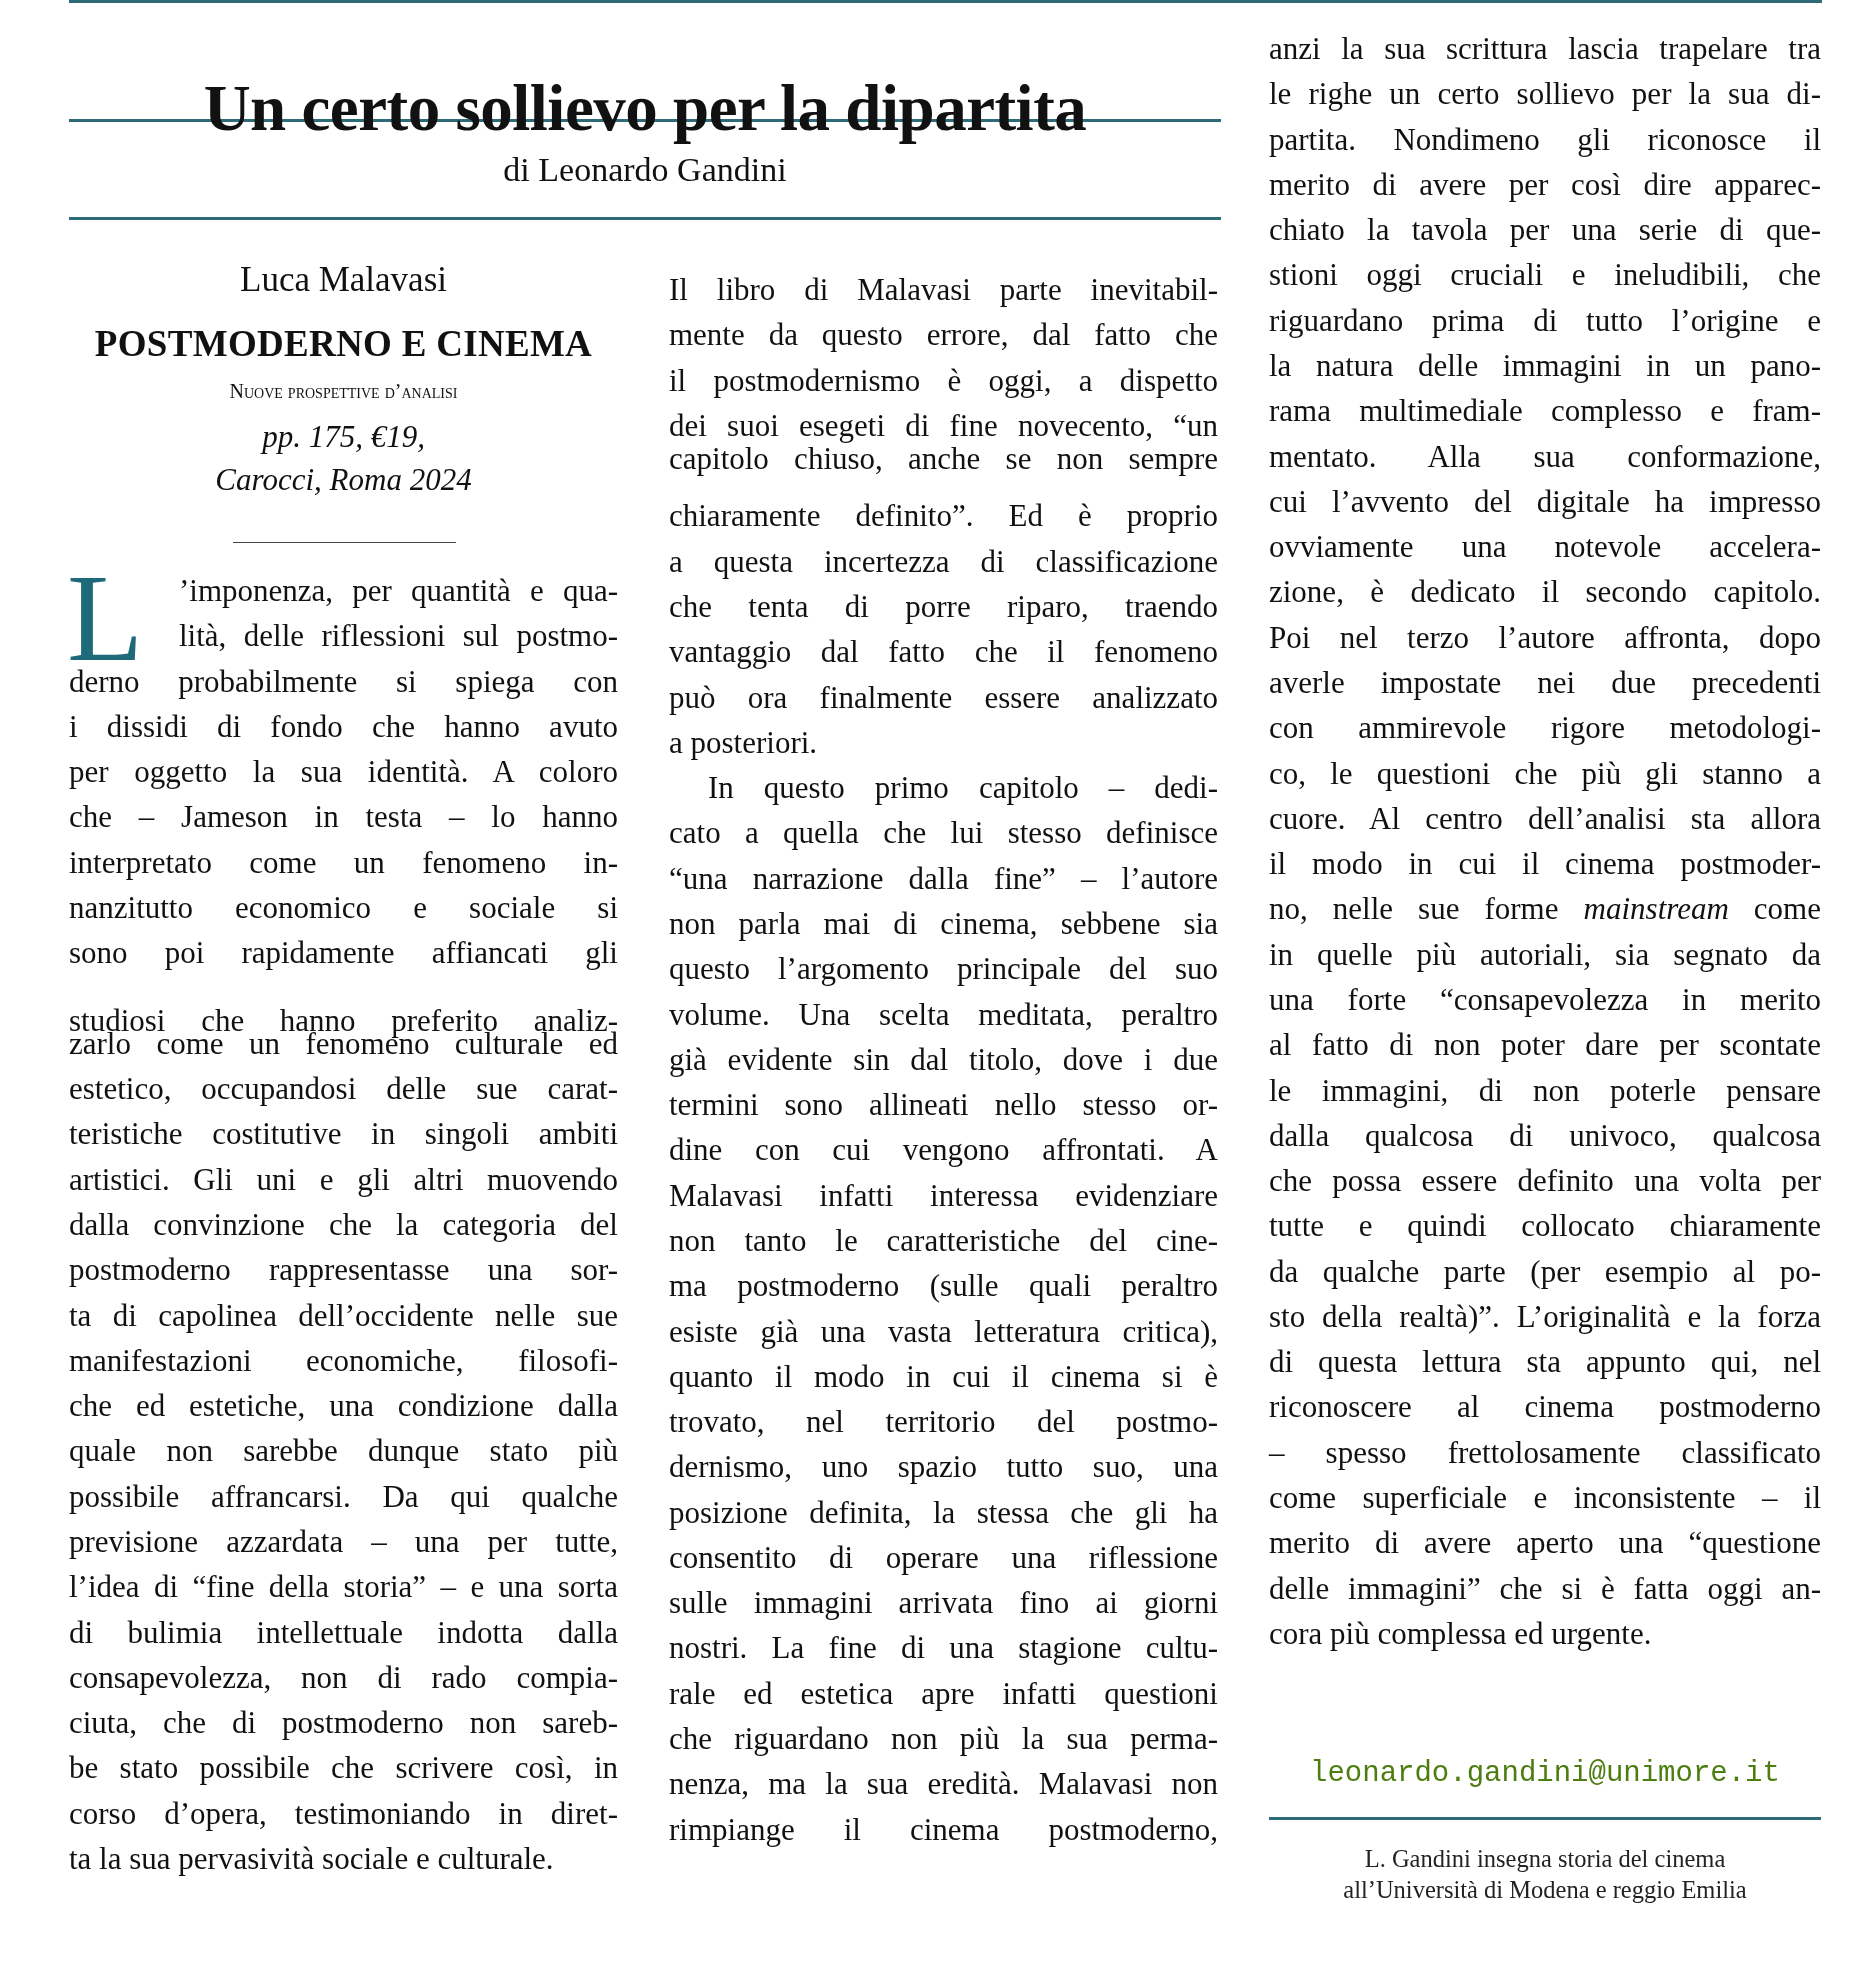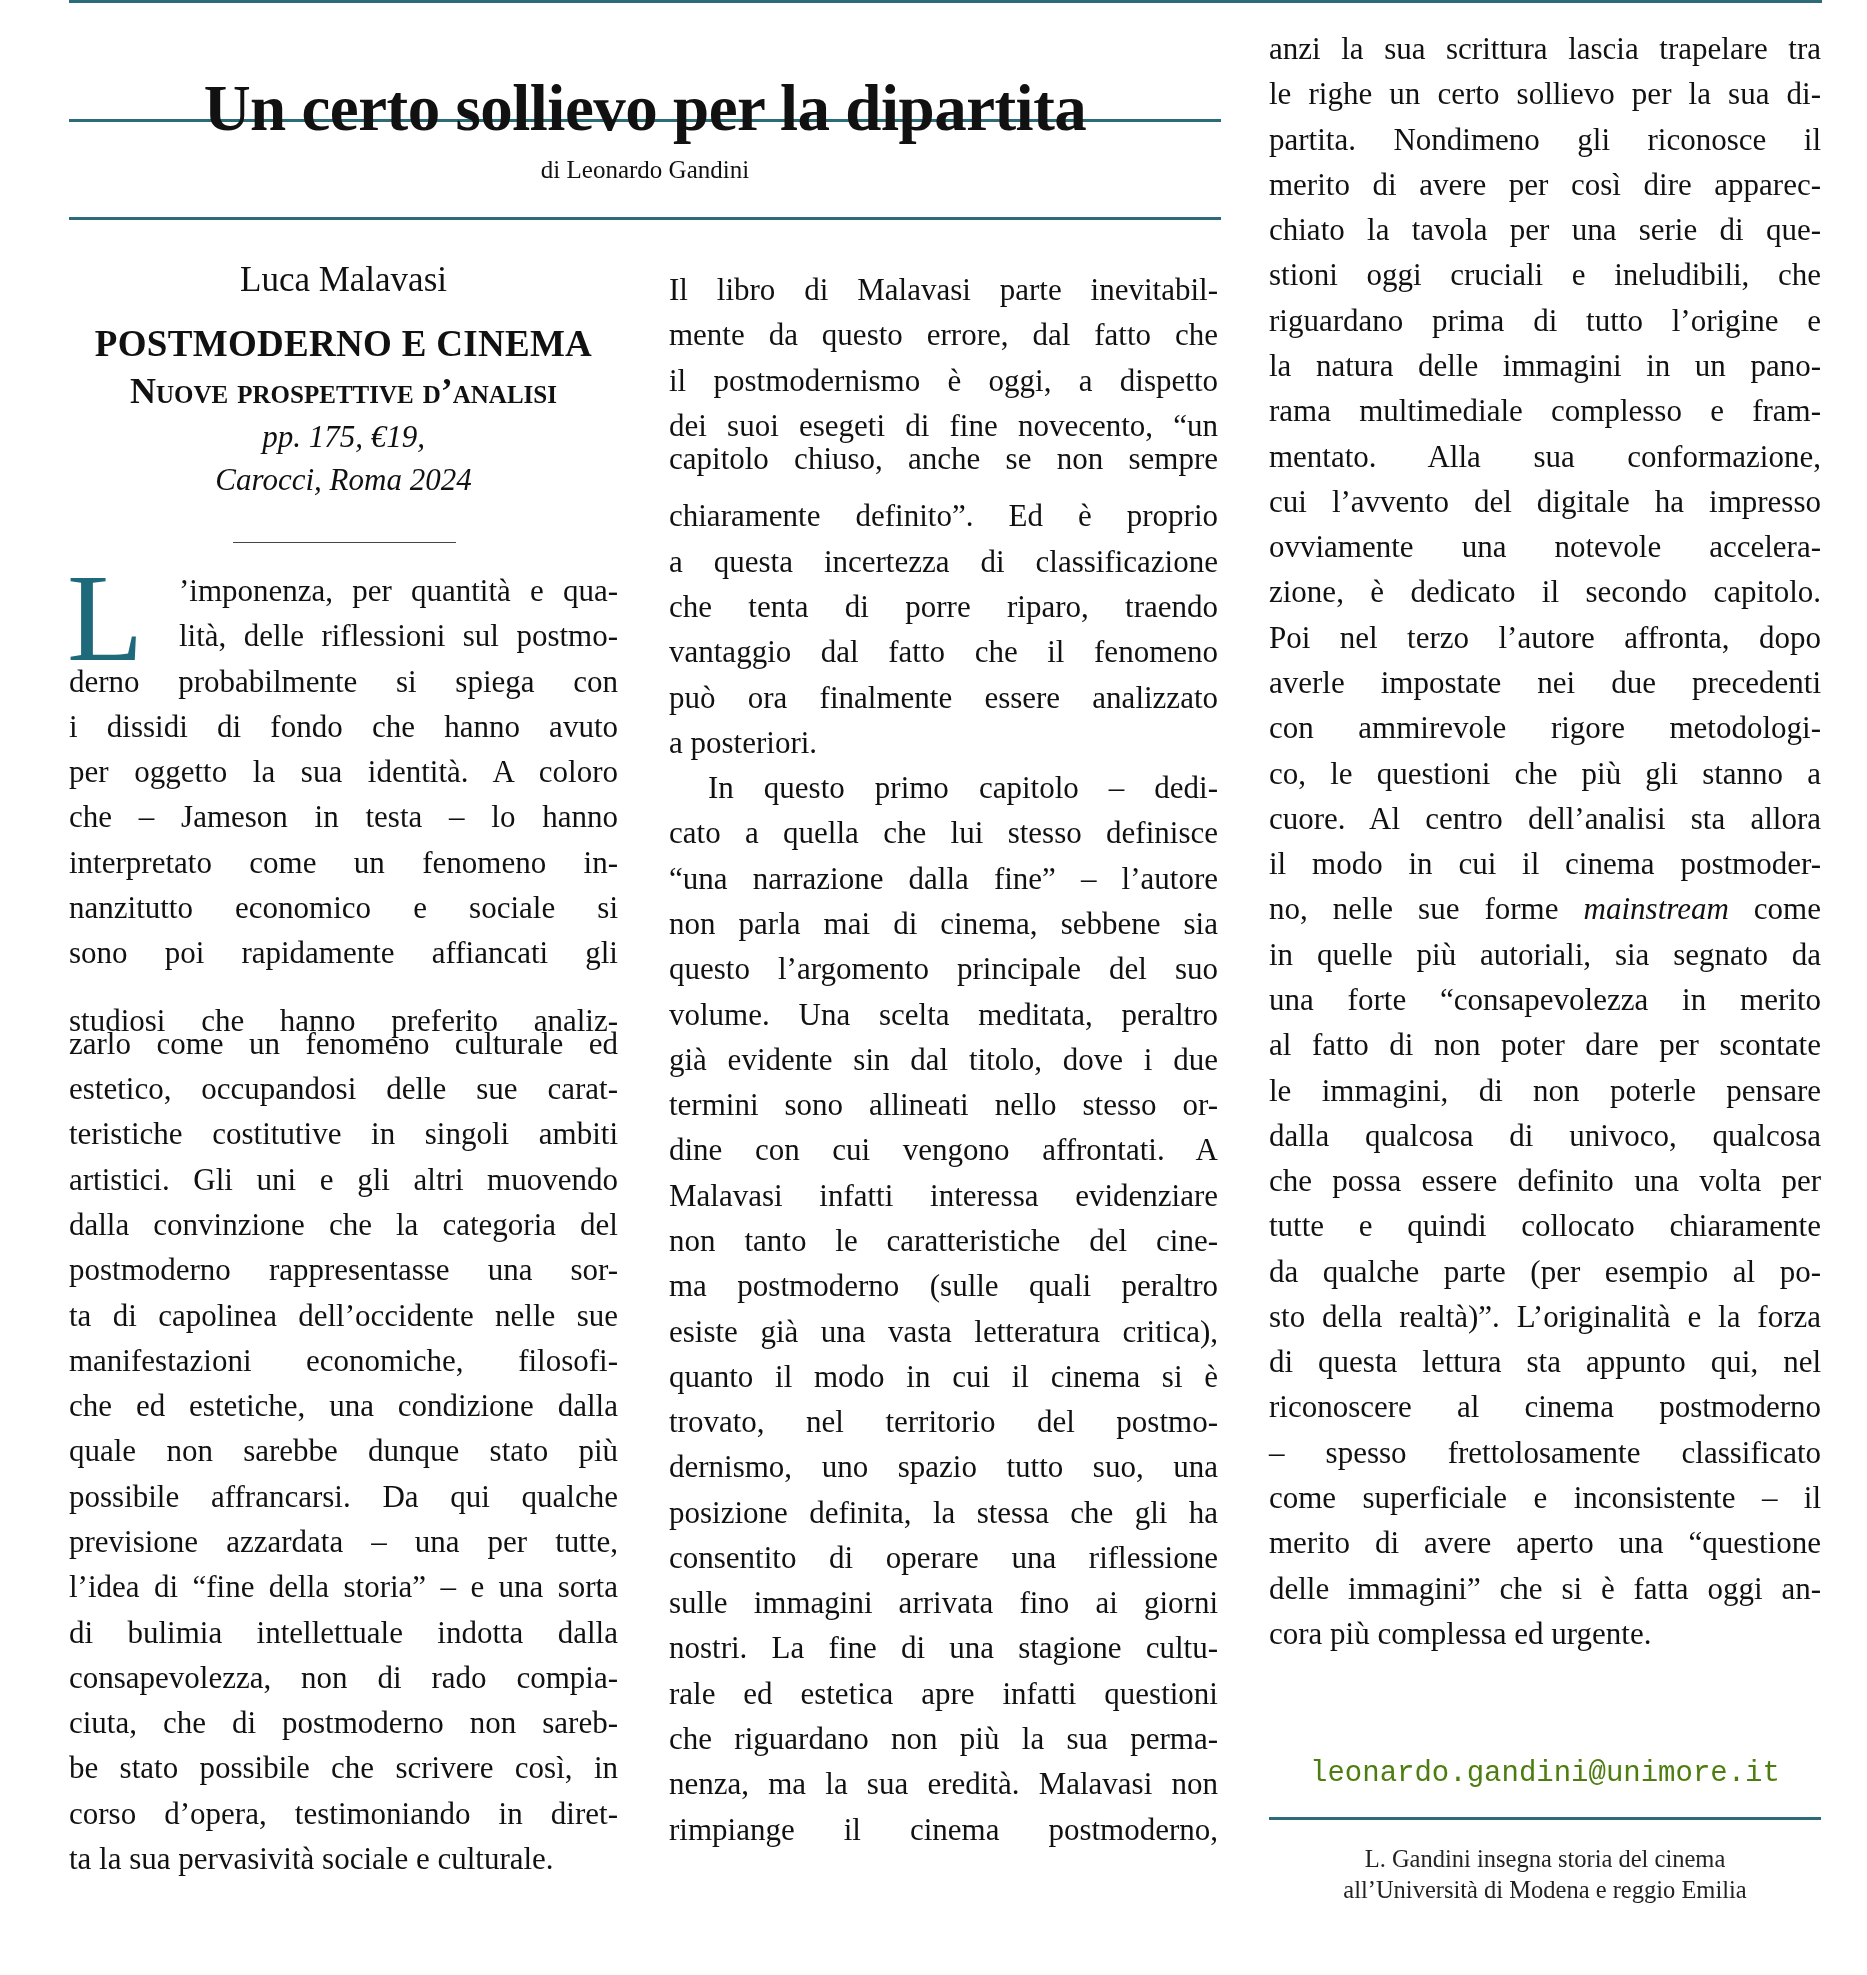--- a/index.html
+++ b/index.html
@@ -2,25 +2,25 @@
 <html><head>
 <meta charset="utf-8">
 <style>
   html, body { margin: 0; padding: 0; background: #ffffff; }
   body { width: 1867px; height: 1976px; position: relative; overflow: hidden;
          font-family: "Liberation Serif", "DejaVu Serif", serif; color: #111; }
   .rule { position: absolute; height: 2.9px; background: #2e6b78; }
   #title { position: absolute; left: 69px; width: 1152px; top: 25.5px; text-align: center;
            font-size: 65px; font-weight: bold; letter-spacing: -0.5px; line-height: 78px; }
   #byline { position: absolute; left: 69px; width: 1152px; top: 145px; text-align: center;
-            font-size: 25px; line-height: 49px; }
+            font-size: 34px; line-height: 49px; }
   .bookinfo { position: absolute; left: 69px; width: 549px; text-align: center; }
   #book-author { top: 257px; font-size: 35px; line-height: 45px; }
   #book-title { top: 321px; font-size: 37px; font-weight: bold; line-height: 45px; letter-spacing: 0.3px; }
-  #book-subtitle { top: 372px; font-size: 36px; font-weight: bold; font-variant: small-caps; line-height: 39px; }
+  #book-subtitle { top: 372px; font-size: 20px; font-weight: normal; font-variant: small-caps; line-height: 39px; }
   #book-pages { top: 416px; font-size: 31px; font-style: italic; line-height: 41px; }
   #book-publisher { top: 459px; font-size: 31px; font-style: italic; line-height: 41px; }
   #book-rule { position: absolute; left: 233px; width: 223px; top: 542px; height: 1px; background: #444; }
   .col { position: absolute; font-size: 31px; }
   .col .line { position: absolute; left: 0; right: 0; height: 45px; line-height: 45px;
                white-space: nowrap; text-align: justify; text-align-last: justify; }
   .col .line.last { text-align-last: left; }
   .col .line.indent { padding-left: 39px; }
   #col-left { left: 69px; width: 549px; top: 568px; }
   #col-left .line.dc { padding-left: 110px; }

